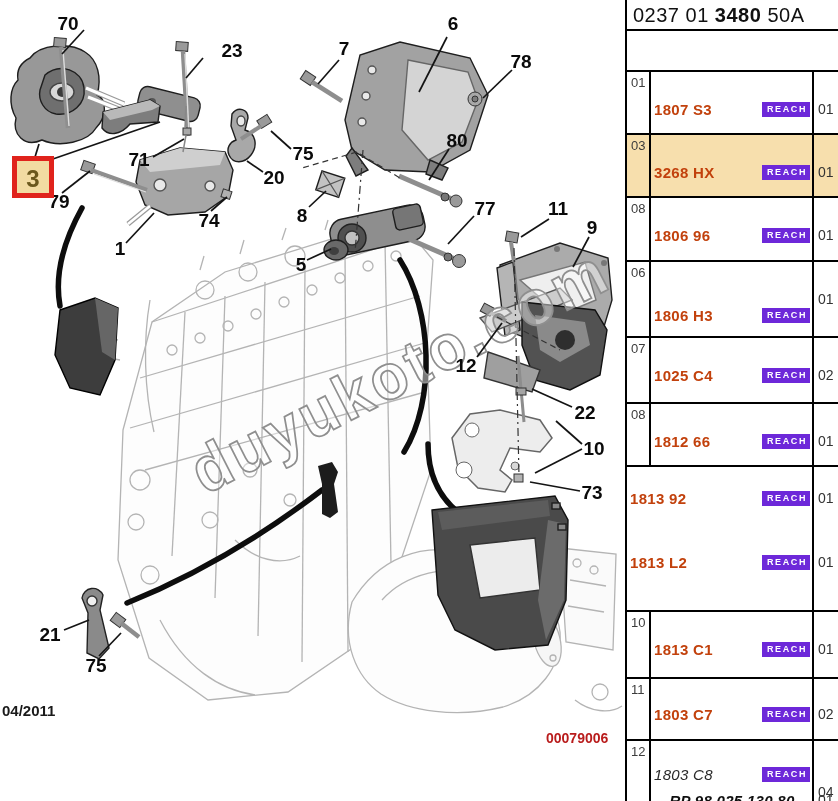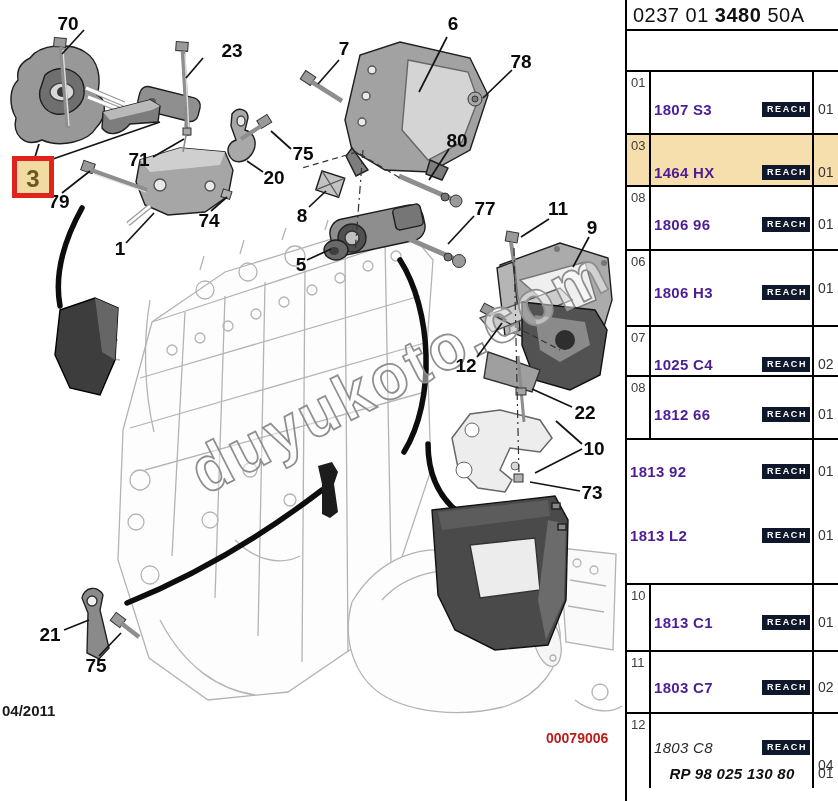--- a/index.html
+++ b/index.html
@@ -18,24 +18,24 @@
   .gap{height:41px;border-bottom:2px solid #000;box-sizing:border-box;}
   .row{display:flex;border-bottom:2px solid #000;box-sizing:border-box;position:relative;background:#fff;}
   .row.hl{background:#f7dfad;}
   .idxcol{width:24px;border-right:2px solid #000;box-sizing:border-box;
           font-size:13px;color:#3c3c3c;padding:3px 0 0 4px;}
   .partcol{flex:1;position:relative;}
   .qtycol{width:26px;border-left:2px solid #000;box-sizing:border-box;
           position:relative;font-size:14px;color:#333;}
   .pline{position:absolute;left:3px;right:2px;display:flex;
          justify-content:space-between;align-items:center;height:18px;}
-  .code{font-size:15px;font-weight:bold;color:#4c1d95;letter-spacing:.3px;white-space:nowrap;}
+  .code{font-size:15px;font-weight:bold;color:#c2410c;letter-spacing:.3px;white-space:nowrap;}
   .code.it{font-style:italic;font-weight:normal;color:#2a2a2a;}
   .code.rp{font-style:italic;font-weight:bold;color:#101010;}
-  .reach{background:#0f172a;color:#fff;font-size:9px;font-weight:bold;
+  .reach{background:#6d28d9;color:#fff;font-size:9px;font-weight:bold;
          letter-spacing:1.6px;padding:3px 3px 3px 5px;line-height:1;cursor:pointer;}
   .qv{position:absolute;left:4px;}
   text{font-family:"Liberation Sans",sans-serif;}
 </style>
 </head>
 <body>
 
 <svg id="diagram" viewBox="0 0 625 801" width="625" height="801" xmlns="http://www.w3.org/2000/svg">
 
   <g stroke="#b4b4b4" fill="none" stroke-width="1.3">
@@ -378,25 +378,25 @@
         <div class="pline" style="top:28px">
           <span class="code">1807 S3</span>
           <span class="reach">REACH</span>
         </div>
       </div>
     <div class="qtycol">
         <span class="qv" style="top:29px">01</span>
       </div>
   </div>
 
-  <div class="row hl" style="height:52px">
+  <div class="row hl" style="height:63px">
     <div class="idxcol">03</div>
     <div class="partcol">
         <div class="pline" style="top:28px">
-          <span class="code">1464 HX</span>
+          <span class="code">3268 HX</span>
           <span class="reach">REACH</span>
         </div>
       </div>
     <div class="qtycol">
         <span class="qv" style="top:29px">01</span>
       </div>
   </div>
 
   <div class="row" style="height:64px">
     <div class="idxcol">08</div>
@@ -407,31 +407,31 @@
         </div>
       </div>
     <div class="qtycol">
         <span class="qv" style="top:29px">01</span>
       </div>
   </div>
 
   <div class="row" style="height:76px">
     <div class="idxcol">06</div>
     <div class="partcol">
-        <div class="pline" style="top:32px">
+        <div class="pline" style="top:44px">
           <span class="code">1806 H3</span>
           <span class="reach">REACH</span>
         </div>
       </div>
     <div class="qtycol">
         <span class="qv" style="top:29px">01</span>
       </div>
   </div>
 
-  <div class="row" style="height:50px">
+  <div class="row" style="height:66px">
     <div class="idxcol">07</div>
     <div class="partcol">
         <div class="pline" style="top:28px">
           <span class="code">1025 C4</span>
           <span class="reach">REACH</span>
         </div>
       </div>
     <div class="qtycol">
         <span class="qv" style="top:29px">02</span>
       </div>

